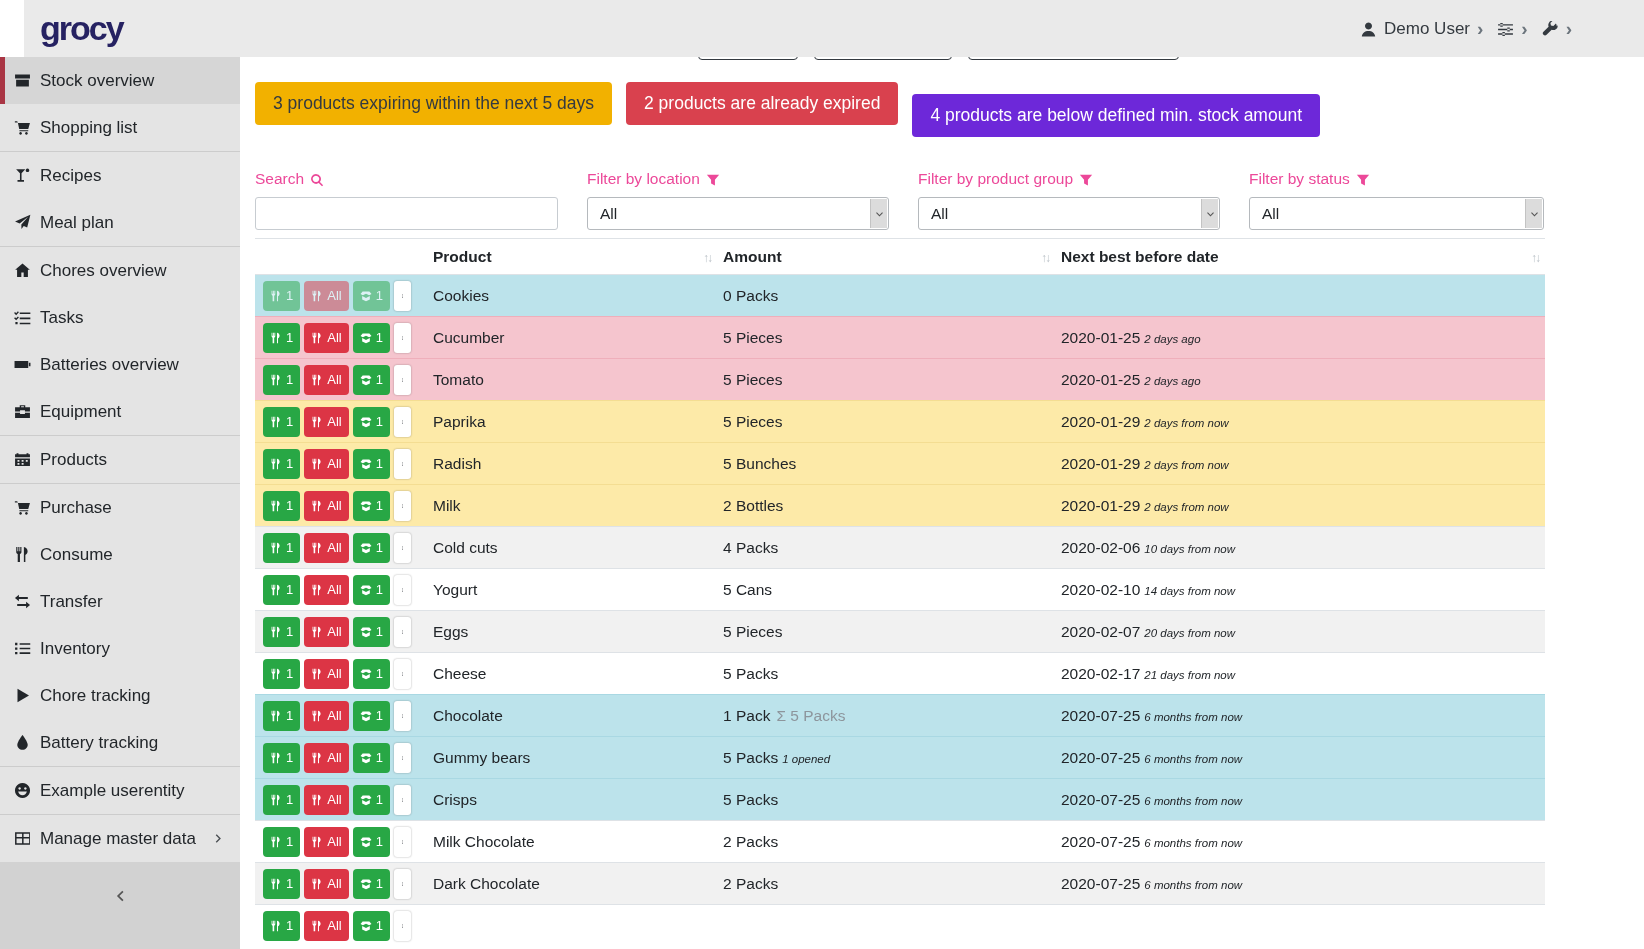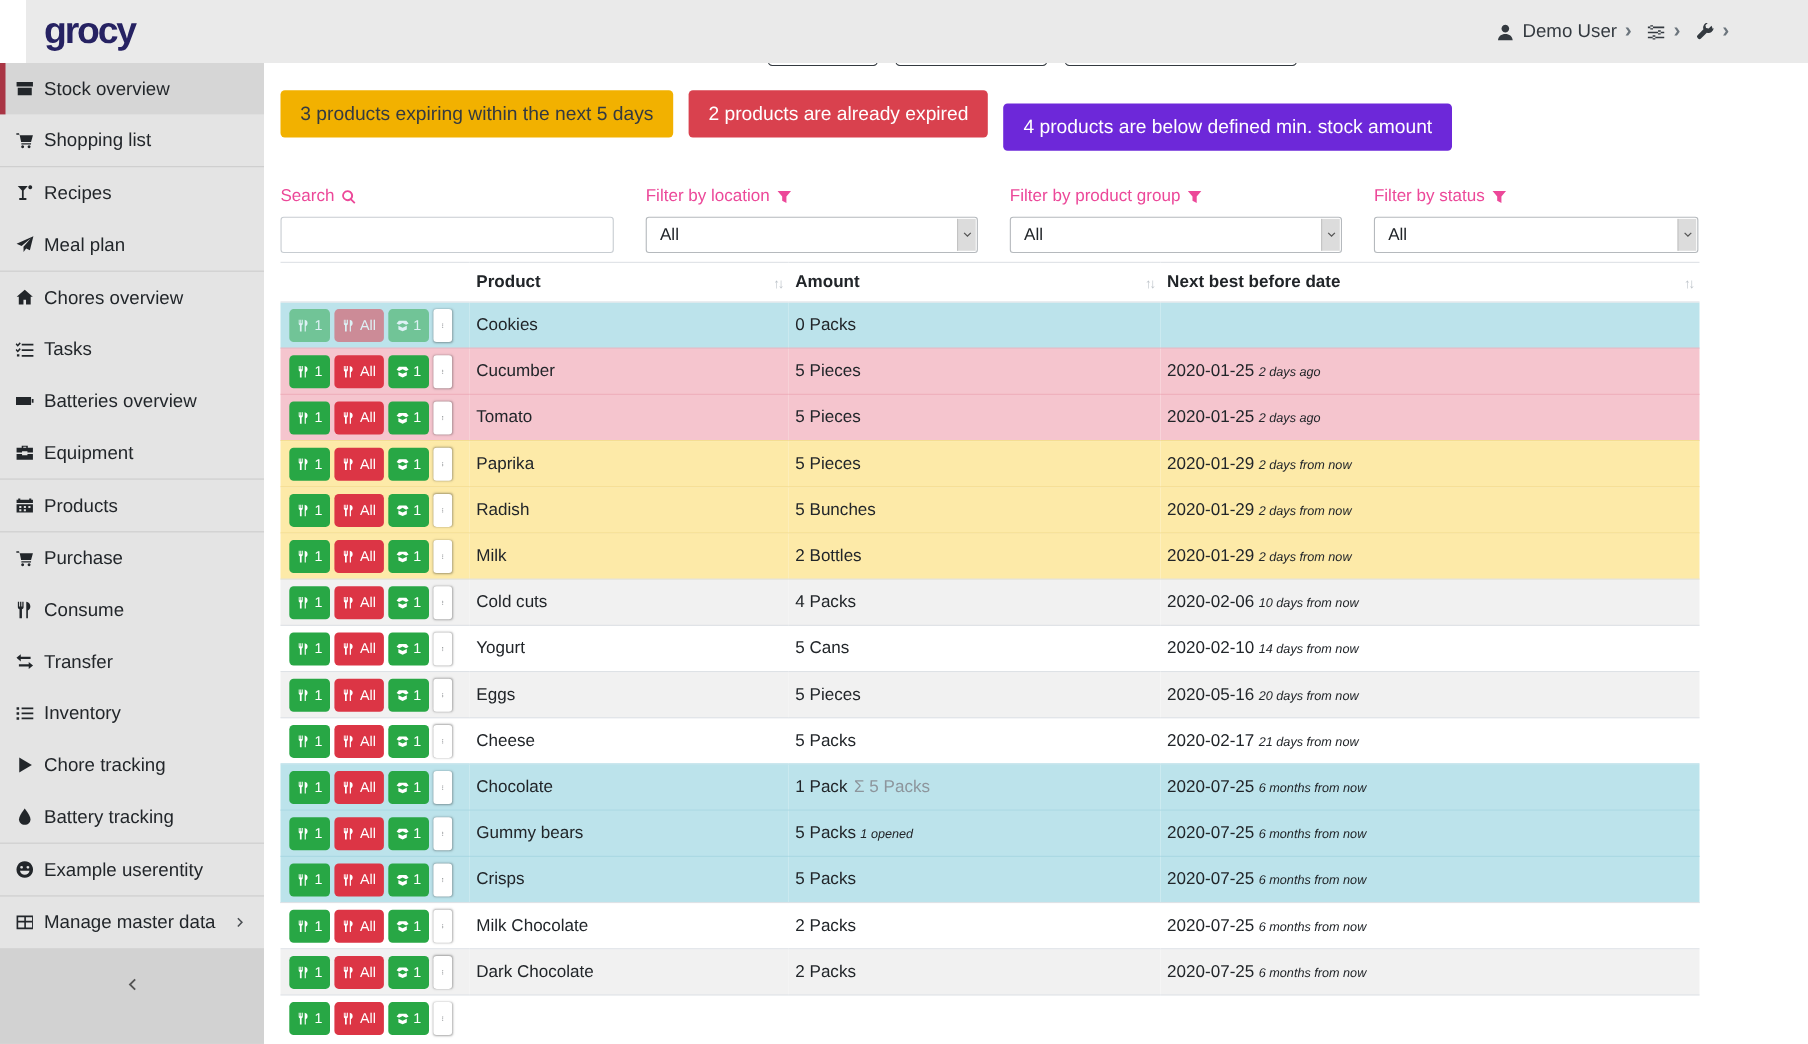--- a/index.html
+++ b/index.html
@@ -619,21 +619,21 @@
               </button>
               <button class="btn-menu">
                 <svg class="ic " viewBox="0 0 16 16">
                   <path fill-rule="evenodd" d="M8 2.1a1.3 1.3 0 1 0 .01 0zM8 6.7a1.3 1.3 0 1 0 .01 0zM8 11.3a1.3 1.3 0 1 0 .01 0z"></path>
                 </svg>
               </button>
             </div>
           </td>
           <td>Eggs</td>
           <td><span>5 Pieces</span></td>
-          <td><span>2020-05-16</span><span class="rel">20 days from now</span></td>
+          <td><span>2020-02-07</span><span class="rel">20 days from now</span></td>
         </tr>
         <tr class="">
           <td class="c-act">
             <div class="acts">
               <button class="btn-act btn-green">
                 <svg class="ic " viewBox="0 0 16 16">
                   <path fill-rule="evenodd" d="M2.1 1h1.1v4h.8V1h1.1v4h.8V1H7v4.7c0 .9-.6 1.6-1.4 1.8V15H3.5V7.5C2.7 7.3 2.1 6.6 2.1 5.7zM9.3 1c2.1.3 3.5 2 3.5 4 0 1.6-.9 2.9-2.1 3.4V15H9.3z"></path>
                 </svg>
                 <span>1</span>
               </button>

